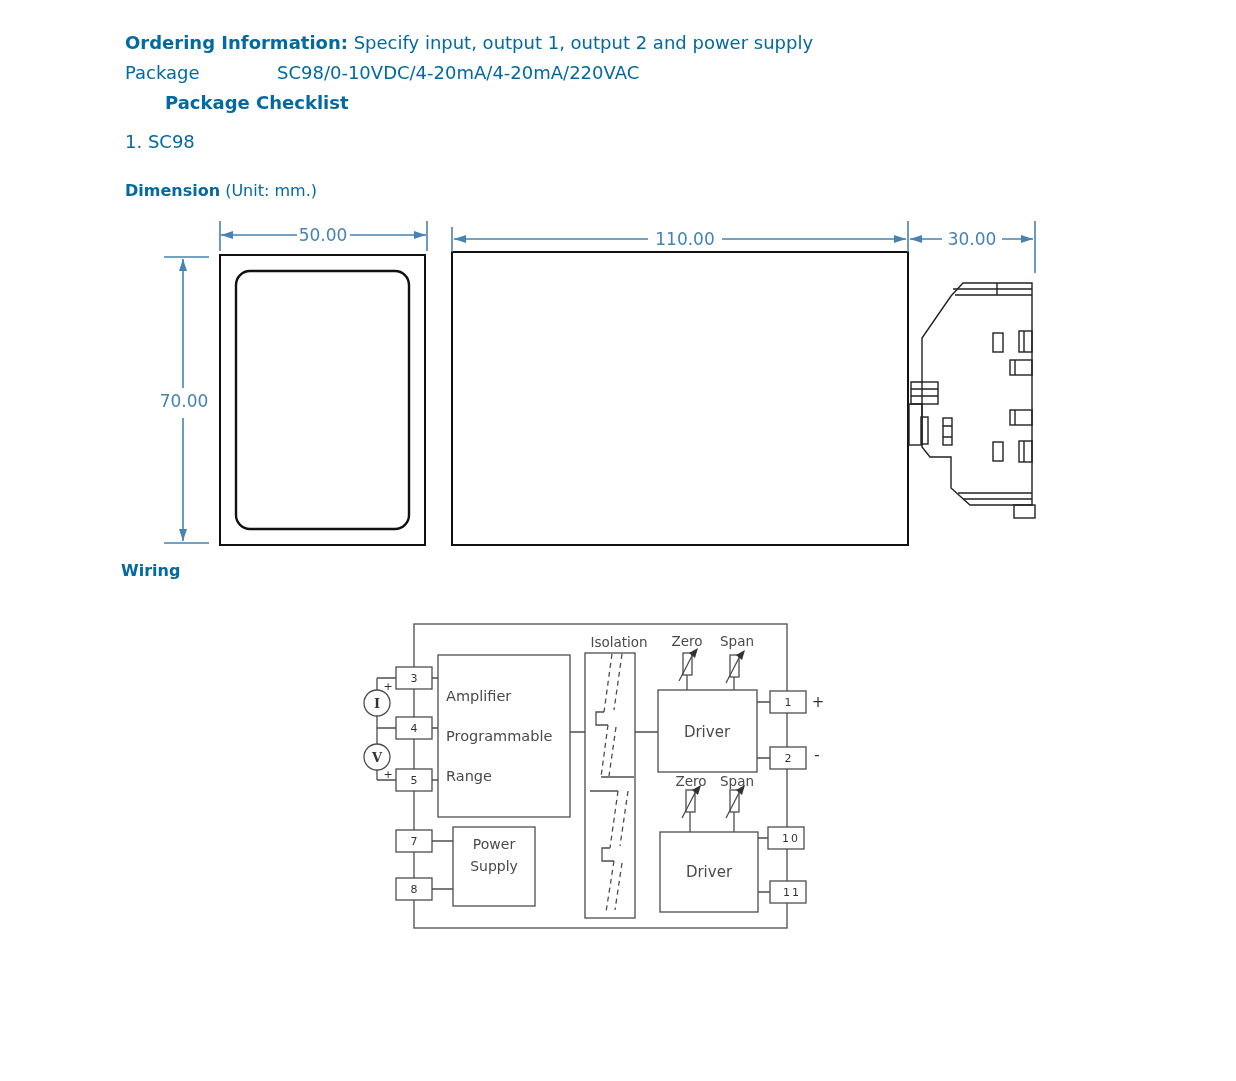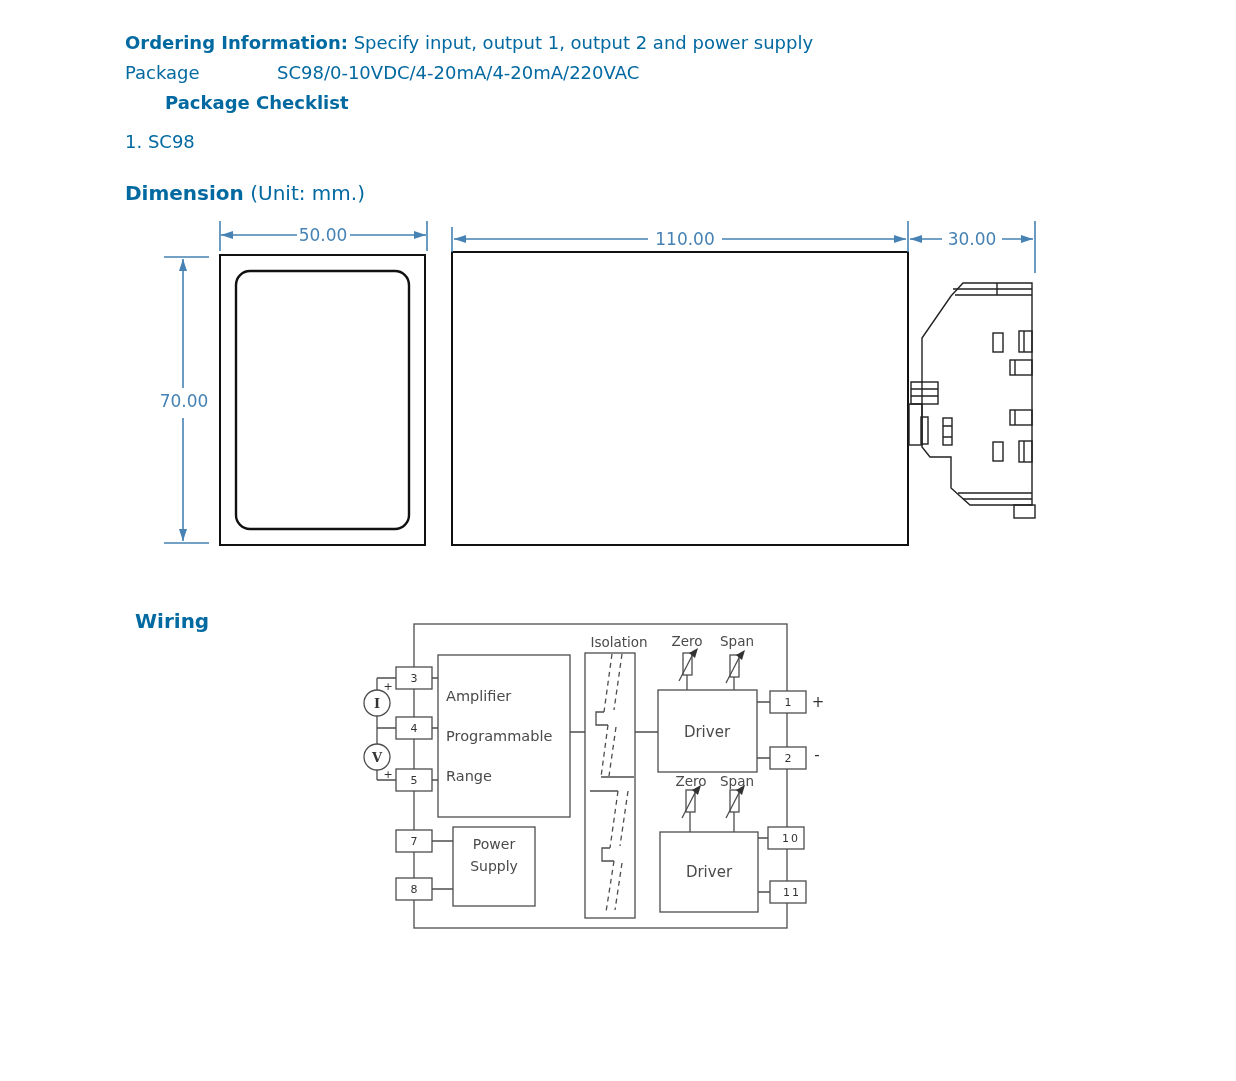--- a/index.html
+++ b/index.html
@@ -1,20 +1,20 @@
 <!DOCTYPE html>
 <html><head>
 <meta charset="utf-8">
 <style>
   html,body{margin:0;padding:0;background:#fff;}
   .page{position:relative;width:1128px;height:1081px;background:#ffffff;overflow:hidden;
         font-family:"DejaVu Sans","Liberation Sans",sans-serif;color:#0369a1;}
   .tl{position:absolute;font-size:18px;line-height:22px;white-space:pre;}
   .b{font-weight:bold;}
-  .h1{position:absolute;font-size:20px;font-weight:bold;}
+  .h1{position:absolute;font-size:16px;font-weight:bold;}
   .h1 .reg{font-weight:normal;}
   svg{position:absolute;overflow:visible;}
   .dim{stroke:#4682b4;stroke-width:1.6;fill:none;}
   .dimarrow{fill:#4682b4;stroke:none;}
   .dimtext{fill:#4682b4;font-size:17px;font-family:"DejaVu Sans","Liberation Sans",sans-serif;}
   .blk{stroke:#111;fill:none;}
   .prof{stroke:#222;stroke-width:1.4;fill:none;}
   .profbody{fill:#ffffff;}
   .wire{stroke:#4d4d4d;stroke-width:1.3;fill:none;}
   .term{stroke:#4d4d4d;stroke-width:1.3;fill:#ffffff;}
@@ -98,21 +98,21 @@
     </g>
 
     <g>
       <path class="dim" d="M164,257 H209 M164,543 H209 M183,259 V388 M183,418 V541"></path>
       <polygon class="dimarrow" points="183,259 179,271 187,271"></polygon>
       <polygon class="dimarrow" points="183,541 179,529 187,529"></polygon>
       <text class="dimtext" x="184" y="407" text-anchor="middle">70.00</text>
     </g>
   </svg>
 
-  <div class="h1" style="left:135px;top:561px;margin-top:48px;">Wiring</div>
+  <div class="h1" style="left:121px;top:561px;">Wiring</div>
 
   <svg style="left:355px;top:615px;" width="470" height="325" viewBox="355 615 470 325">
 
     <rect class="wire" x="414" y="624" width="373" height="304"></rect>
 
     <rect class="wire" x="438" y="655" width="132" height="162"></rect>
     <rect class="wire" x="453" y="827" width="82" height="79"></rect>
     <rect class="wire" x="585" y="653" width="50" height="265"></rect>
     <rect class="wire" x="658" y="690" width="99" height="82"></rect>
     <rect class="wire" x="660" y="832" width="98" height="80"></rect>

